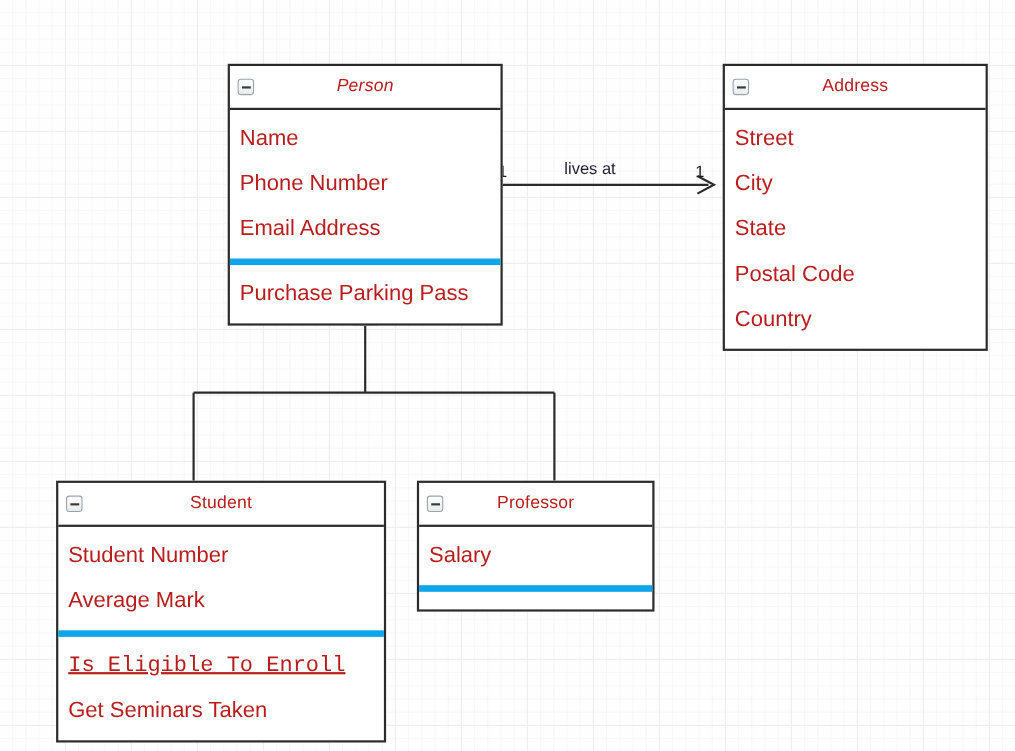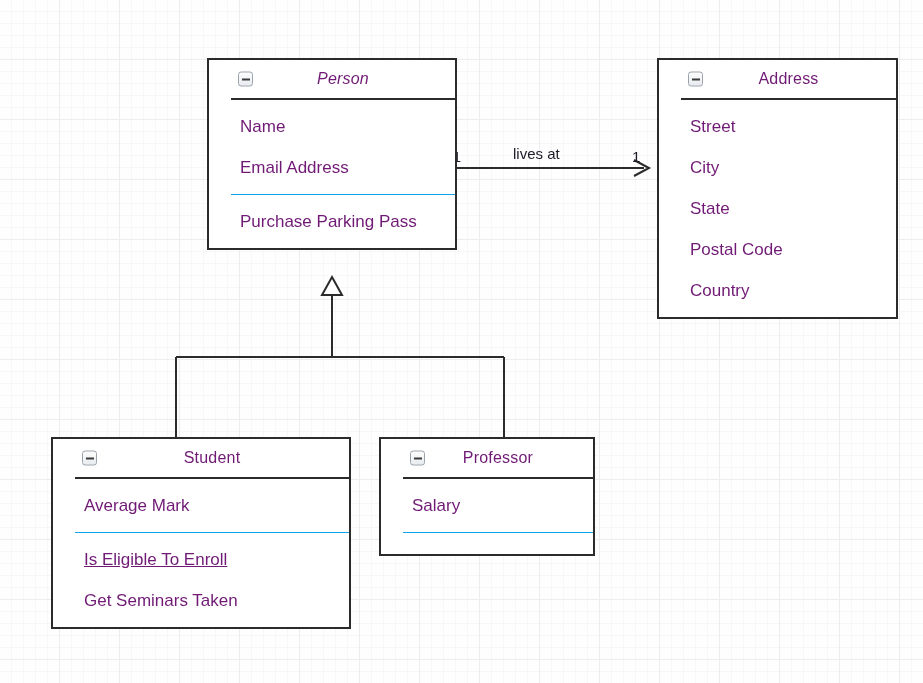--- a/index.html
+++ b/index.html
@@ -29,22 +29,21 @@
       12px 12px;
     background-position: -1px -1px, -1px -1px, -1px -1px, -1px -1px;
   }
 
   
   .uml-class {
     position: absolute;
     box-sizing: border-box;
     background: #ffffff;
     border: 2px solid #2b2b2b;
-    color: #701a75;
-    padding-left: 22px;
+    color: #b91c1c;
   }
   .uml-title {
     position: relative;
     box-sizing: border-box;
     height: 40px;
     border-bottom: 2px solid #2b2b2b;
     display: flex;
     align-items: center;
     justify-content: center;
     font-size: 16px;
@@ -74,36 +73,37 @@
     width: 8px;
     height: 2px;
     background: #3b3b3b;
   }
 
   .uml-compartment {
     box-sizing: border-box;
     padding: 6px 0 6px 0;
   }
   .uml-compartment + .uml-compartment {
-    border-top: 1px solid #0ea5e9;
+    border-top: 6px solid #0ea5e9;
   }
   .uml-compartment.empty {
     padding: 0;
     height: 22px;
   }
   .uml-member {
     box-sizing: border-box;
     height: 41px;
     line-height: 41px;
     padding-left: 9px;
-    font-size: 17px;
+    font-size: 20px;
     white-space: nowrap;
   }
   .uml-member.static {
     text-decoration: underline;
+    font-family: Liberation Mono, monospace;
   }
 
   
   .edge-layer {
     position: absolute;
     left: 0;
     top: 0;
     width: 923px;
     height: 683px;
     pointer-events: none;
@@ -140,20 +140,21 @@
   <div class="edge-label" style="left:513px; top:145px;">lives at</div>
   <div class="edge-label" style="left:632px; top:148px;">1</div>
 
   <div class="uml-class" style="left:207px; top:58px; width:250px;">
     <div class="uml-title abstract">
       <span class="collapse-icon"></span>
       <span class="uml-title-text">Person</span>
     </div>
     <div class="uml-compartment">
       <div class="uml-member">Name</div>
+      <div class="uml-member">Phone Number</div>
       <div class="uml-member">Email Address</div>
     </div>
     <div class="uml-compartment">
       <div class="uml-member">Purchase Parking Pass</div>
     </div>
   </div>
 
   <div class="uml-class" style="left:657px; top:58px; width:241px;">
     <div class="uml-title">
       <span class="collapse-icon"></span>
@@ -167,20 +168,21 @@
       <div class="uml-member">Country</div>
     </div>
   </div>
 
   <div class="uml-class" style="left:51px; top:437px; width:300px;">
     <div class="uml-title">
       <span class="collapse-icon"></span>
       <span class="uml-title-text">Student</span>
     </div>
     <div class="uml-compartment">
+      <div class="uml-member">Student Number</div>
       <div class="uml-member">Average Mark</div>
     </div>
     <div class="uml-compartment">
       <div class="uml-member static">Is Eligible To Enroll</div>
       <div class="uml-member">Get Seminars Taken</div>
     </div>
   </div>
 
   <div class="uml-class" style="left:379px; top:437px; width:216px;">
     <div class="uml-title">

